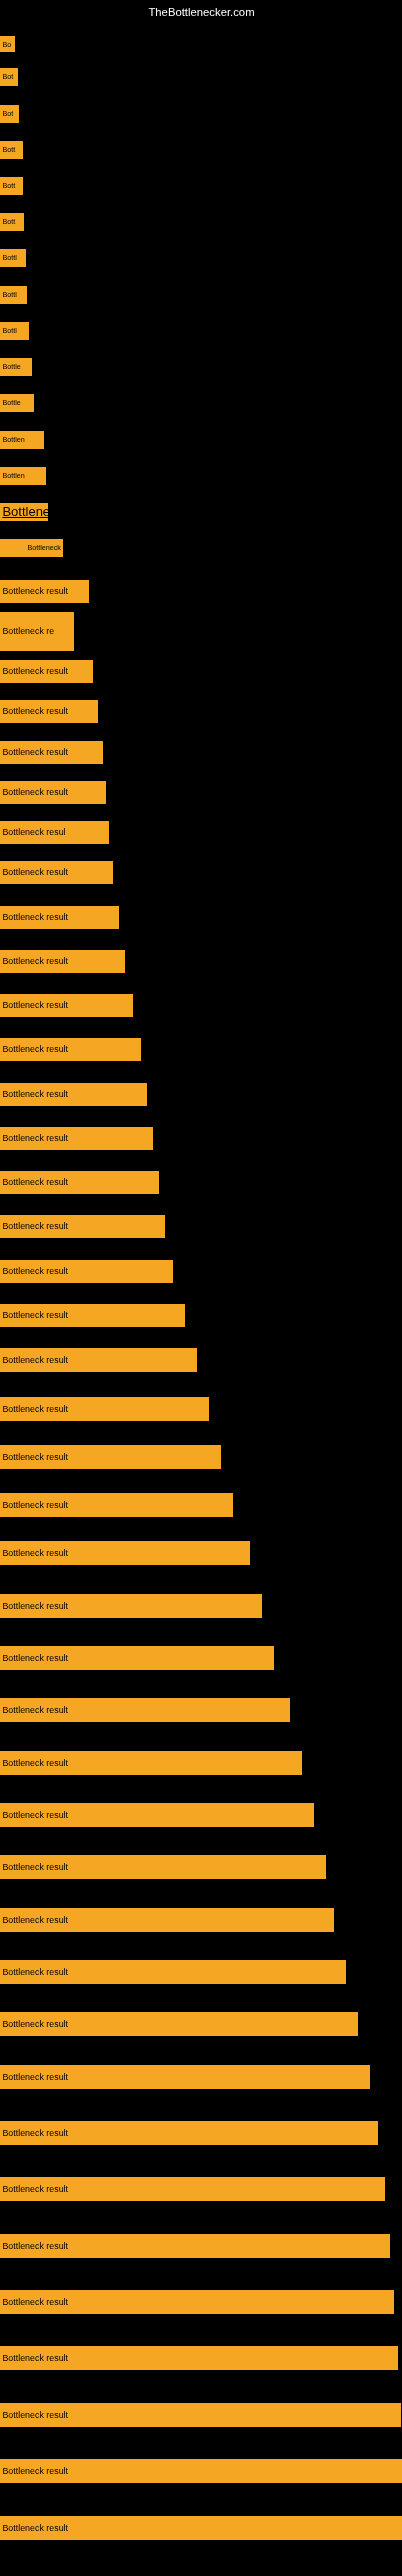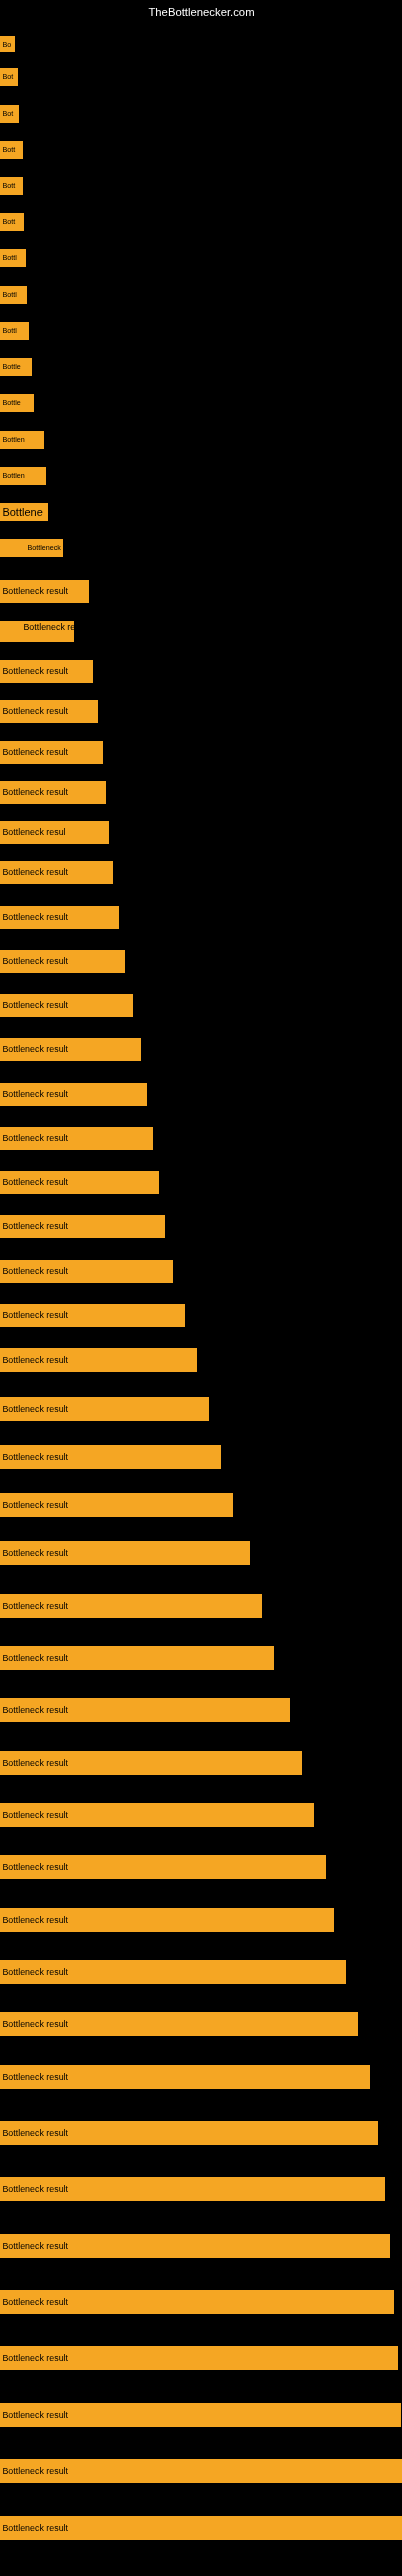--- a/index.html
+++ b/index.html
@@ -121,35 +121,35 @@
         <span class="bar-label" style="font-size: 7.2px; background: transparent; color: rgb(0, 0, 0); padding: 0.8px 2.4px; overflow: hidden; white-space: nowrap;">Bottlen</span>
       </div>
     </div>
     <div class="bar-row" style="top: 451px; left: 0px; width: 46px; height: 17.7px;">
       <div class="bar-fill" style="width: 46px; height: 17.7px; display: flex; align-items: center; overflow: hidden;">
         <span class="bar-label" style="font-size: 7.2px; background: transparent; color: rgb(0, 0, 0); padding: 0.8px 2.4px; overflow: hidden; white-space: nowrap;">Bottlen</span>
       </div>
     </div>
     <div class="bar-row" style="top: 487px; left: 0px; width: 48px; height: 17.7px;">
       <div class="bar-fill" style="width: 48px; height: 17.7px; display: flex; align-items: center; overflow: hidden;">
-        <span class="bar-label" style="font-size: 11px; background: transparent; color: rgb(0, 0, 0); padding: 0.8px 2.4px; overflow: hidden; white-space: nowrap;">Bottlene</span>
+        <span class="bar-label" style="font-size: 13px; background: transparent; color: rgb(0, 0, 0); padding: 0.8px 2.4px; overflow: hidden; white-space: nowrap; text-decoration: underline;">Bottlene</span>
       </div>
     </div>
     <div class="bar-row" style="top: 523px; left: 0px; width: 63px; height: 17.7px;">
       <div class="bar-fill" style="width: 63px; height: 17.7px; display: flex; align-items: center; overflow: hidden;">
         <span class="bar-label" style="font-size: 7.2px; background: transparent; color: rgb(0, 0, 0); padding: 0.8px 2.4px; overflow: hidden; white-space: nowrap; margin-left: 25px;">Bottleneck r</span>
       </div>
     </div>
     <div class="bar-row" style="top: 564px; left: 0px; width: 89px; height: 22.5px;">
       <div class="bar-fill" style="width: 89px; height: 22.5px; display: flex; align-items: center; overflow: hidden;">
         <span class="bar-label" style="font-size: 8.9px; background: transparent; color: rgb(0, 0, 0); padding: 0.8px 2.4px; overflow: hidden; white-space: nowrap;">Bottleneck result</span>
       </div>
     </div>
     <div class="bar-row" style="top: 604px; left: 0px; width: 74px; height: 22.5px;">
-      <div class="bar-fill" style="width: 74px; height: 21px; display: flex; overflow: hidden; padding-left: 21px;">
+      <div class="bar-fill" style="width: 74px; height: 39px; display: flex; align-items: center; overflow: hidden;">
         <span class="bar-label" style="font-size: 8.9px; background: transparent; color: rgb(0, 0, 0); padding: 0.8px 2.4px; overflow: hidden; white-space: nowrap;">Bottleneck re</span>
       </div>
     </div>
     <div class="bar-row" style="top: 644px; left: 0px; width: 93px; height: 22.5px;">
       <div class="bar-fill" style="width: 93px; height: 22.5px; display: flex; align-items: center; overflow: hidden;">
         <span class="bar-label" style="font-size: 8.9px; background: transparent; color: rgb(0, 0, 0); padding: 0.8px 2.4px; overflow: hidden; white-space: nowrap;">Bottleneck result</span>
       </div>
     </div>
     <div class="bar-row" style="top: 684px; left: 0px; width: 98px; height: 22.5px;">
       <div class="bar-fill" style="width: 98px; height: 22.5px; display: flex; align-items: center; overflow: hidden;">

